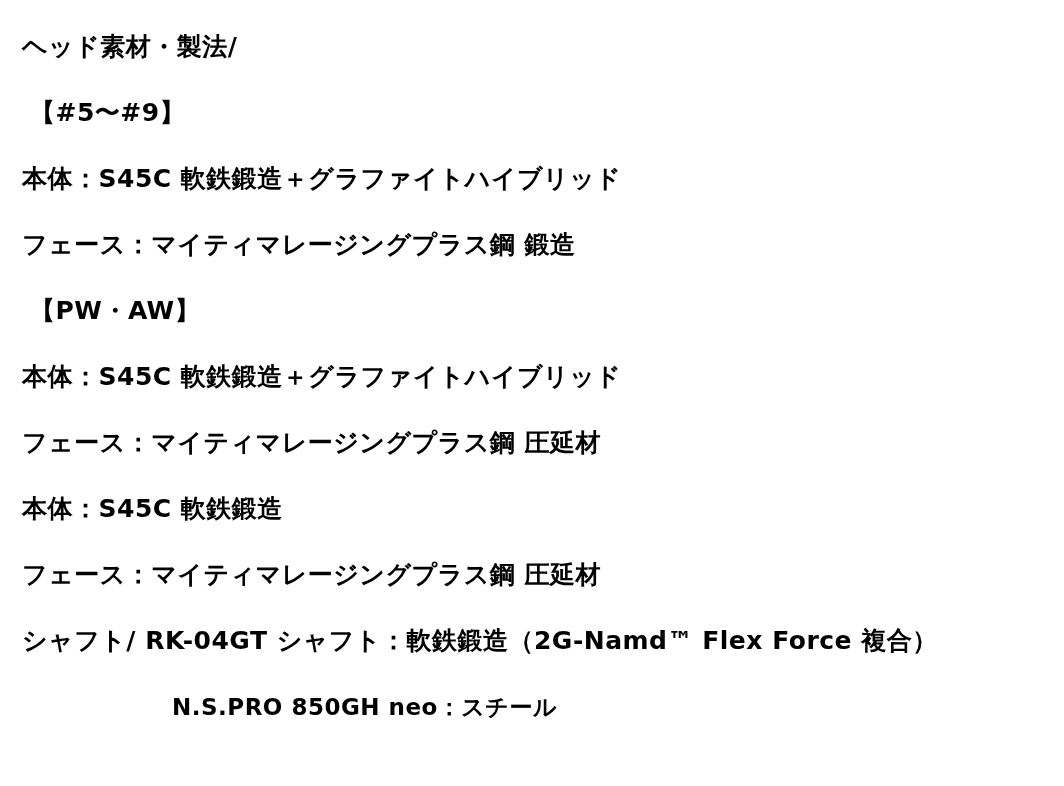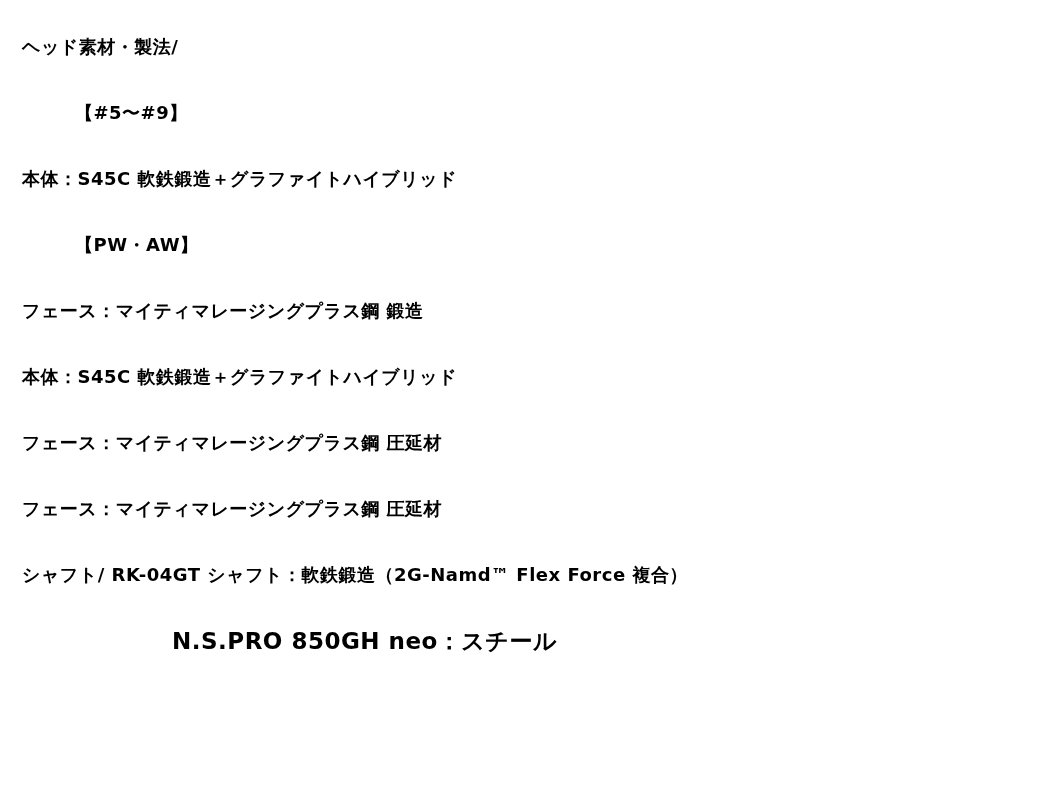--- a/index.html
+++ b/index.html
@@ -14,42 +14,42 @@
     color: #000000;
     overflow: hidden;
   }
   .spec-sheet {
     box-sizing: border-box;
     width: 1064px;
     height: 786px;
     padding: 14px 20px 0 22px;
   }
   .spec-line {
-    font-size: 18px;
+    font-size: 25px;
     font-weight: bold;
     line-height: 66px;
     white-space: pre;
     letter-spacing: 0.5px;
   }
   .indent-1 {
     padding-left: 8px;
-    margin-left: 45px;
   }
   .indent-2 {
     padding-left: 150px;
     font-size: 23px;
   }
 </style>
 </head>
 <body>
 
 <div class="spec-sheet">
   <div class="spec-line">ヘッド素材・製法/</div>
   <div class="spec-line indent-1">【#5〜#9】</div>
   <div class="spec-line">本体：S45C 軟鉄鍛造＋グラファイトハイブリッド</div>
+  <div class="spec-line">フェース：マイティマレージングプラス鋼 鍛造</div>
   <div class="spec-line indent-1">【PW・AW】</div>
-  <div class="spec-line">フェース：マイティマレージングプラス鋼 鍛造</div>
   <div class="spec-line">本体：S45C 軟鉄鍛造＋グラファイトハイブリッド</div>
   <div class="spec-line">フェース：マイティマレージングプラス鋼 圧延材</div>
+  <div class="spec-line">本体：S45C 軟鉄鍛造</div>
   <div class="spec-line">フェース：マイティマレージングプラス鋼 圧延材</div>
   <div class="spec-line">シャフト/ RK-04GT シャフト：軟鉄鍛造（2G-Namd™ Flex Force 複合）</div>
   <div class="spec-line indent-2">N.S.PRO 850GH neo：スチール</div>
 </div>
 
 </body></html>

